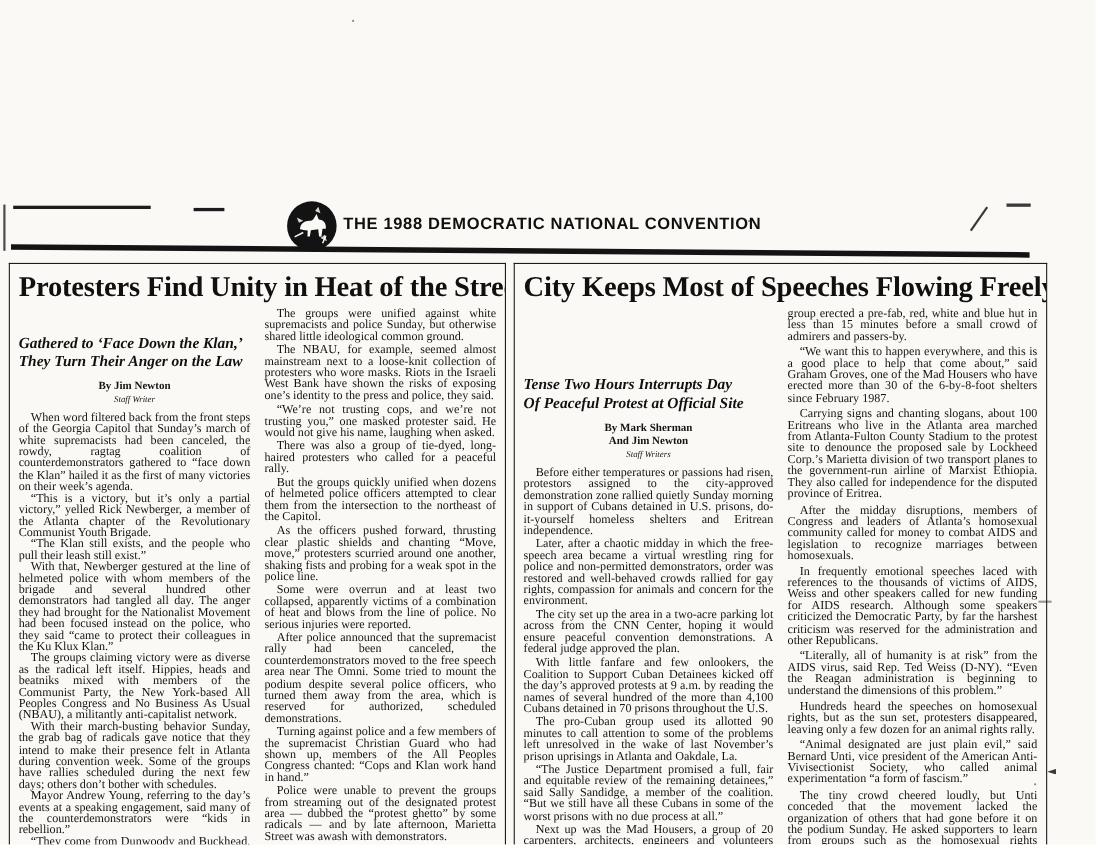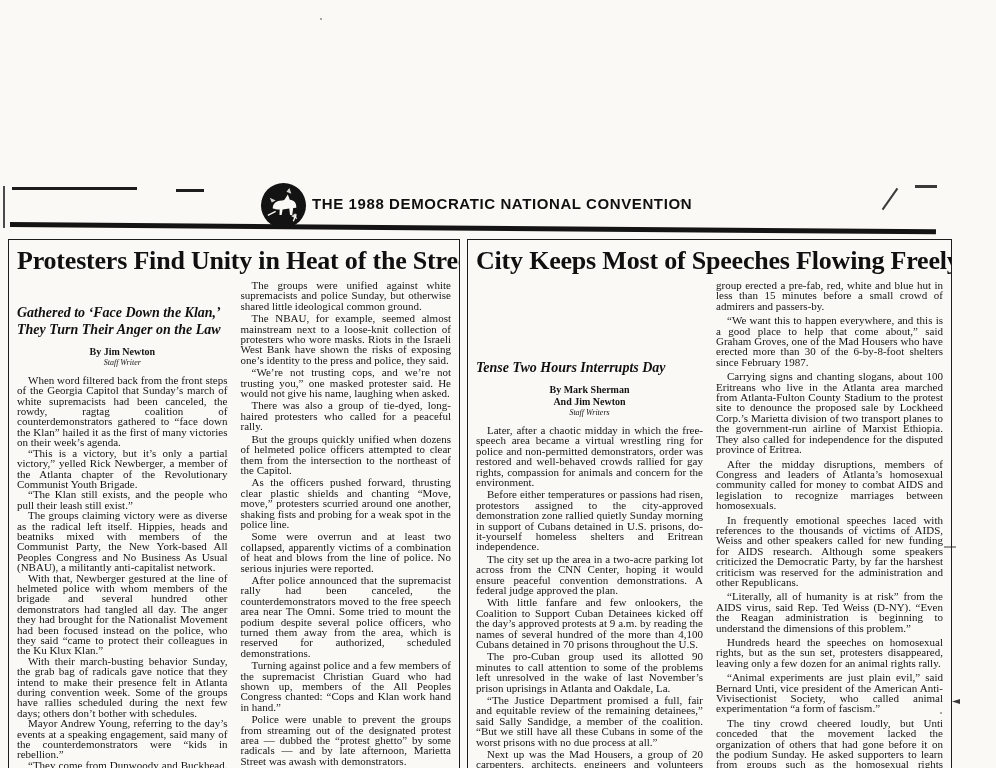--- a/index.html
+++ b/index.html
@@ -85,22 +85,22 @@
         <div class="byline">
           <div>
               <p class="by-name">By Jim Newton</p>
             </div>
           <div class="by-role">Staff Writer</div>
         </div>
         <div class="body">
             <p class="para">When word filtered back from the front steps of the Georgia Capitol that Sunday’s march of white supremacists had been canceled, the rowdy, ragtag coalition of counterdemonstrators gathered to “face down the Klan” hailed it as the first of many victories on their week’s agenda.</p>
             <p class="para">“This is a victory, but it’s only a partial victory,” yelled Rick Newberger, a member of the Atlanta chapter of the Revolutionary Communist Youth Brigade.</p>
             <p class="para">“The Klan still exists, and the people who pull their leash still exist.”</p>
+            <p class="para">With that, Newberger gestured at the line of helmeted police with whom members of the brigade and several hundred other demonstrators had tangled all day. The anger they had brought for the Nationalist Movement had been focused instead on the police, who they said “came to protect their colleagues in the Ku Klux Klan.”</p>
             <p class="para">The groups claiming victory were as diverse as the radical left itself. Hippies, heads and beatniks mixed with members of the Communist Party, the New York-based All Peoples Congress and No Business As Usual (NBAU), a militantly anti-capitalist network.</p>
-            <p class="para">With that, Newberger gestured at the line of helmeted police with whom members of the brigade and several hundred other demonstrators had tangled all day. The anger they had brought for the Nationalist Movement had been focused instead on the police, who they said “came to protect their colleagues in the Ku Klux Klan.”</p>
             <p class="para">With their march-busting behavior Sunday, the grab bag of radicals gave notice that they intend to make their presence felt in Atlanta during convention week. Some of the groups have rallies scheduled during the next few days; others don’t bother with schedules.</p>
             <p class="para">Mayor Andrew Young, referring to the day’s events at a speaking engagement, said many of the counterdemonstrators were “kids in rebellion.”</p>
             <p class="para">“They come from Dunwoody and Buckhead. They come from wealthy families and they got their hair fixed funny,” Young said. “They’re going to straighten up and go to college in two or three years and they’re going to look back at this as a lot of fun.”</p>
           </div>
       </div>
       <div class="col">
         <div class="body gap1">
             <p class="para">The groups were unified against white supremacists and police Sunday, but otherwise shared little ideological common ground.</p>
             <p class="para">The NBAU, for example, seemed almost mainstream next to a loose-knit collection of protesters who wore masks. Riots in the Israeli West Bank have shown the risks of exposing one’s identity to the press and police, they said.</p>
             <p class="para">“We’re not trusting cops, and we’re not trusting you,” one masked protester said. He would not give his name, laughing when asked.</p>
@@ -116,48 +116,49 @@
       </div>
     </div>
   </section>
 
   <section class="article article-right">
     <h1 class="headline">City Keeps Most of Speeches Flowing Freely</h1>
     <div class="cols">
       <div class="col">
         <div class="deck">
             <p class="deck-line">Tense Two Hours Interrupts Day</p>
+            <p class="deck-line">Of Peaceful Protest at Official Site</p>
           </div>
         <div class="byline">
           <div>
               <p class="by-name">By Mark Sherman</p>
               <p class="by-name">And Jim Newton</p>
             </div>
           <div class="by-role">Staff Writers</div>
         </div>
         <div class="body gap1">
+            <p class="para">Before either temperatures or passions had risen, protestors assigned to the city-approved demonstration zone rallied quietly Sunday morning in support of Cubans detained in U.S. prisons, do-it-yourself homeless shelters and Eritrean independence.</p>
             <p class="para">Later, after a chaotic midday in which the free-speech area became a virtual wrestling ring for police and non-permitted demonstrators, order was restored and well-behaved crowds rallied for gay rights, compassion for animals and concern for the environment.</p>
-            <p class="para">Before either temperatures or passions had risen, protestors assigned to the city-approved demonstration zone rallied quietly Sunday morning in support of Cubans detained in U.S. prisons, do-it-yourself homeless shelters and Eritrean independence.</p>
             <p class="para">The city set up the area in a two-acre parking lot across from the CNN Center, hoping it would ensure peaceful convention demonstrations. A federal judge approved the plan.</p>
             <p class="para">With little fanfare and few onlookers, the Coalition to Support Cuban Detainees kicked off the day’s approved protests at 9 a.m. by reading the names of several hundred of the more than 4,100 Cubans detained in 70 prisons throughout the U.S.</p>
             <p class="para">The pro-Cuban group used its allotted 90 minutes to call attention to some of the problems left unresolved in the wake of last November’s prison uprisings in Atlanta and Oakdale, La.</p>
             <p class="para">“The Justice Department promised a full, fair and equitable review of the remaining detainees,” said Sally Sandidge, a member of the coalition. “But we still have all these Cubans in some of the worst prisons with no due process at all.”</p>
             <p class="para">Next up was the Mad Housers, a group of 20 carpenters, architects, engineers and volunteers who build simple huts for Atlanta’s homeless.</p>
             <p class="para">Working quickly under the broiling sun, the</p>
           </div>
       </div>
       <div class="col">
         <div class="body gap2 cont">
             <p class="para">group erected a pre-fab, red, white and blue hut in less than 15 minutes before a small crowd of admirers and passers-by.</p>
             <p class="para">“We want this to happen everywhere, and this is a good place to help that come about,” said Graham Groves, one of the Mad Housers who have erected more than 30 of the 6-by-8-foot shelters since February 1987.</p>
             <p class="para">Carrying signs and chanting slogans, about 100 Eritreans who live in the Atlanta area marched from Atlanta-Fulton County Stadium to the protest site to denounce the proposed sale by Lockheed Corp.’s Marietta division of two transport planes to the government-run airline of Marxist Ethiopia. They also called for independence for the disputed province of Eritrea.</p>
             <p class="para">After the midday disruptions, members of Congress and leaders of Atlanta’s homosexual community called for money to combat AIDS and legislation to recognize marriages between homosexuals.</p>
             <p class="para">In frequently emotional speeches laced with references to the thousands of victims of AIDS, Weiss and other speakers called for new funding for AIDS research. Although some speakers criticized the Democratic Party, by far the harshest criticism was reserved for the administration and other Republicans.</p>
             <p class="para">“Literally, all of humanity is at risk” from the AIDS virus, said Rep. Ted Weiss (D-NY). “Even the Reagan administration is beginning to understand the dimensions of this problem.”</p>
             <p class="para">Hundreds heard the speeches on homosexual rights, but as the sun set, protesters disappeared, leaving only a few dozen for an animal rights rally.</p>
-            <p class="para">“Animal experiments are just plain evil,” said Bernard Unti, vice president of the American Anti-Vivisectionist Society, who called animal experimentation “a form of fascism.”</p>
+            <p class="para">“Animal designated are just plain evil,” said Bernard Unti, vice president of the American Anti-Vivisectionist Society, who called animal experimentation “a form of fascism.”</p>
             <p class="para">The tiny crowd cheered loudly, but Unti conceded that the movement lacked the organization of others that had gone before it on the podium Sunday. He asked supporters to learn from groups such as the homosexual rights organizations, pledging that if they do, it will “make it impossible for the parties to ignore us.”</p>
           </div>
       </div>
     </div>
   </section>
 
 </div>
 
 </body></html>

